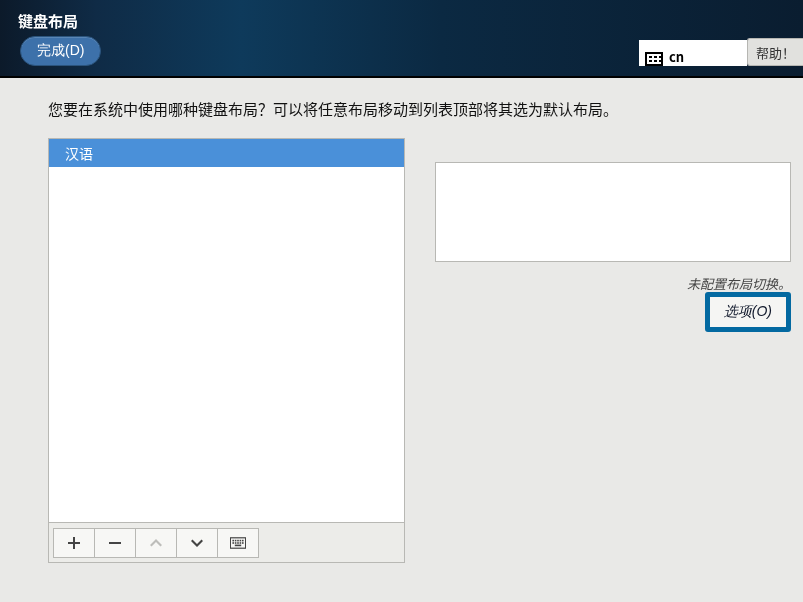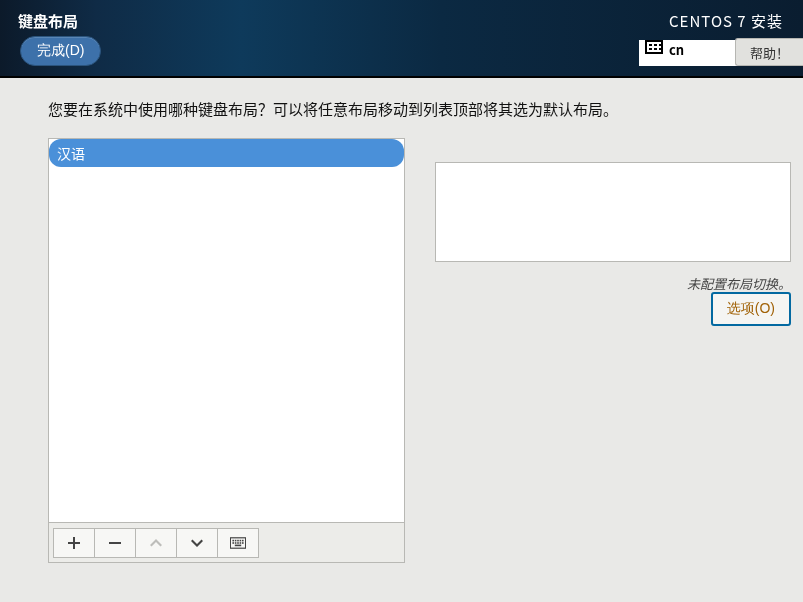--- a/index.html
+++ b/index.html
@@ -32,40 +32,40 @@
     border-radius: 15px;
     color: #fff; font-size: 14px;
     padding: 5px 16px;
     box-shadow: inset 0 1px 0 rgba(255,255,255,0.15);
     cursor: pointer;
   }
   .lang-indicator {
     position: absolute; right: 56px; top: 40px;
     width: 108px; height: 26px;
     background: #fff;
-    display: flex; align-items: flex-start;
+    display: flex; align-items: flex-end;
     padding: 0 6px;
     font-size: 13px; color: #000;
     gap: 6px;
   }
   .lang-indicator .kbd {
     width: 18px; height: 14px; border: 2px solid #000; position: relative;
     background:
       linear-gradient(#000,#000) 2px 2px/3px 2px no-repeat,
       linear-gradient(#000,#000) 7px 2px/3px 2px no-repeat,
       linear-gradient(#000,#000) 12px 2px/3px 2px no-repeat,
       linear-gradient(#000,#000) 2px 6px/3px 2px no-repeat,
       linear-gradient(#000,#000) 7px 6px/3px 2px no-repeat,
       linear-gradient(#000,#000) 12px 6px/3px 2px no-repeat,
       linear-gradient(#000,#000) 5px 10px/8px 2px no-repeat,
       #fff;
   }
   .help-btn {
     position: absolute; right: 0; top: 38px;
-    width: 68px; height: 28px;
+    width: 56px; height: 28px;
     background: #e1e1de;
     border: 1px solid #b6b6b2;
     border-right: none;
     border-radius: 3px 0 0 3px;
     font-size: 13px; color: #333;
     display:flex; align-items:center; justify-content:center;
     cursor:pointer;
   }
 
   .content {
@@ -77,23 +77,22 @@
     font-size: 15px; color: #111;
   }
 
   .layouts-panel {
     position: absolute; left: 48px; top: 60px;
     width: 357px; height: 385px;
     background: #fff;
     border: 1px solid #b8b8b4;
   }
   .layout-item {
-    padding: 4px 8px; font-size: 14px; color: #000;
-    cursor: pointer;
-    border-radius: 12px;
+    padding: 4px 16px; font-size: 14px; color: #000;
+    cursor: pointer;
   }
   .layout-item.selected {
     background: #4a90d9; color: #fff;
   }
 
   .toolbar {
     position: absolute; left: 48px; top: 445px;
     width: 357px; height: 40px;
     background: #ecece9;
     border: 1px solid #b8b8b4;
@@ -125,34 +124,34 @@
     resize: none; outline: none;
   }
   .switch-note {
     position: absolute; left: 435px; top: 196px;
     width: 356px; text-align: right;
     font-size: 13px; font-style: italic; color: #444;
   }
   .options-btn {
     position: absolute; right: 12px; top: 214px;
     background: #f5f5f3;
-    border: 2px solid #0369a1;
+    border: 5px solid #0369a1;
     border-radius: 3px;
     padding: 6px 14px;
-    font-size: 14px; color: #a16207;
-    cursor: pointer;
+    font-size: 14px; color: #0f172a;
+    cursor: pointer;
+    font-style: italic;
   }
 </style>
 </head>
 <body>
 
 <div class="topbar">
   <div class="title">键盘布局</div>
   <button class="done-btn">完成(D)</button>
-  <div class="installer-title">CENTOS 7 安装</div>
   <div class="lang-indicator">
     <span class="kbd"></span>
     <span style="font-weight:600;">cn</span>
   </div>
   <div class="help-btn">帮助！</div>
 </div>
 
 <div class="content">
   <div class="prompt">您要在系统中使用哪种键盘布局？可以将任意布局移动到列表顶部将其选为默认布局。</div>
 

